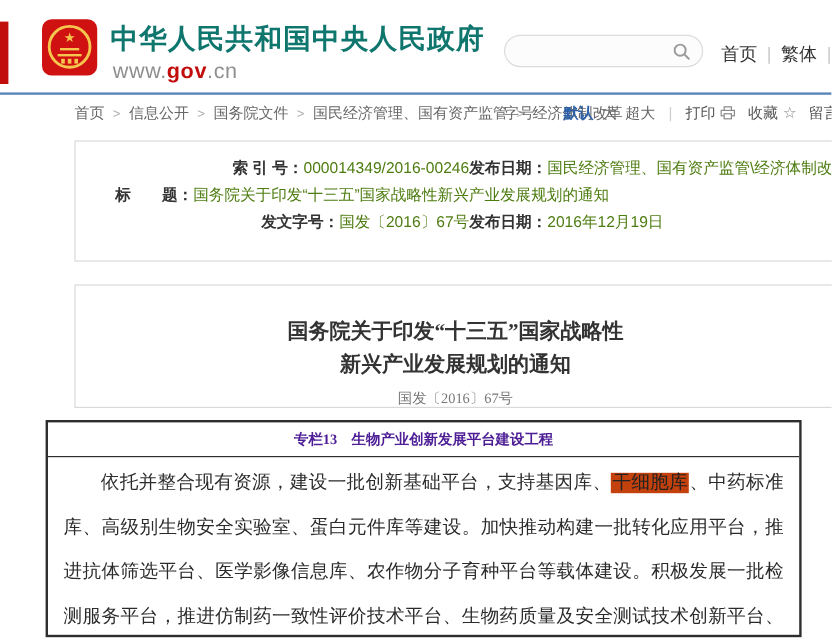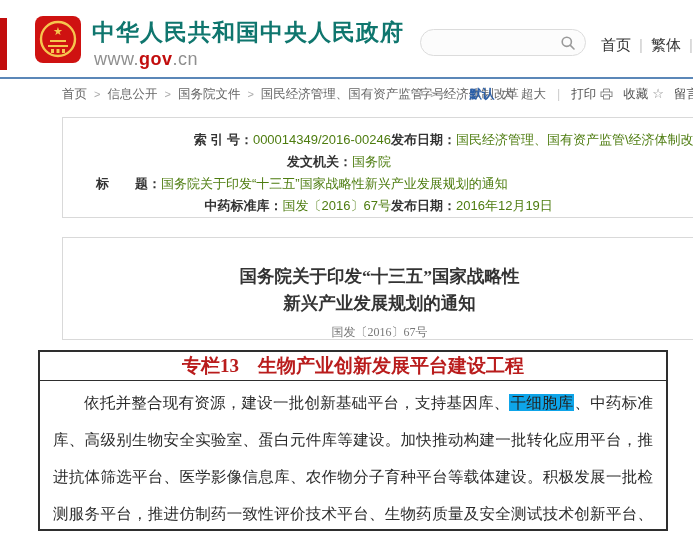--- a/index.html
+++ b/index.html
@@ -41,23 +41,23 @@
   .meta-pair{display:flex;}
   .meta-pair.left{width:295px;flex:none;justify-content:flex-end;}
   .meta-label{font-weight:bold;color:#333;flex:none;}
   .meta-value{color:#4d7c0f;}
   
   .title-box{position:absolute;left:62px;top:237px;width:635px;height:103px;border:1px solid #d9d9d9;box-sizing:border-box;text-align:center;padding-top:25px;font-family:"Liberation Serif","DejaVu Serif",serif;}
   .doc-title{font-size:17.5px;font-weight:bold;color:#333;line-height:27px;}
   .doc-number{font-size:12px;color:#777;margin-top:7px;}
   
   .column-box{position:absolute;left:38px;top:350px;width:630px;height:181px;border:2px solid #2e2e2e;box-sizing:border-box;background:#fff;font-family:"Liberation Serif","DejaVu Serif",serif;}
-  .column-title{text-align:center;font-size:19px;font-weight:bold;color:#b91c1c;line-height:28px;border-bottom:1px solid #2e2e2e;}
+  .column-title{text-align:center;font-size:12px;font-weight:bold;color:#4c1d95;line-height:28px;border-bottom:1px solid #2e2e2e;}
   .column-body{margin:0;padding:3px 13px 0;font-size:15.5px;color:#2b2b2b;line-height:37px;text-align:justify;text-indent:2em;}
-  .hl{background:#0ea5e9;color:#222;padding:0 1px;}
+  .hl{background:#c2410c;color:#222;padding:0 1px;}
 </style>
 </head>
 <body>
 
 <div class="header">
   <div class="red-tab"></div>
 
   <div class="logo">
     <span>
       <svg viewBox="0 0 46 46" width="46" height="46">
@@ -111,34 +111,30 @@
     <span class="meta-pair left">
         <span class="meta-label">索 引 号：</span>
         <span class="meta-value">000014349/2016-00246</span>
       </span>
     <span class="meta-pair">
         <span class="meta-label">发布日期：</span>
         <span class="meta-value">国民经济管理、国有资产监管\经济体制改革</span>
       </span>
   </div>
   <div class="meta-row">
-    <span class="meta-pair left">
-        <span class="meta-label">发文机关：</span>
-        <span class="meta-value">国务院</span>
-      </span>
   </div>
   <div class="meta-row">
     <span class="meta-pair">
         <span class="meta-label">标　　题：</span>
         <span class="meta-value">国务院关于印发“十三五”国家战略性新兴产业发展规划的通知</span>
       </span>
   </div>
   <div class="meta-row">
     <span class="meta-pair left">
-        <span class="meta-label">中药标准库：</span>
+        <span class="meta-label">发文字号：</span>
         <span class="meta-value">国发〔2016〕67号</span>
       </span>
     <span class="meta-pair">
         <span class="meta-label">发布日期：</span>
         <span class="meta-value">2016年12月19日</span>
       </span>
   </div>
 </section>
 
 <section class="title-box">

